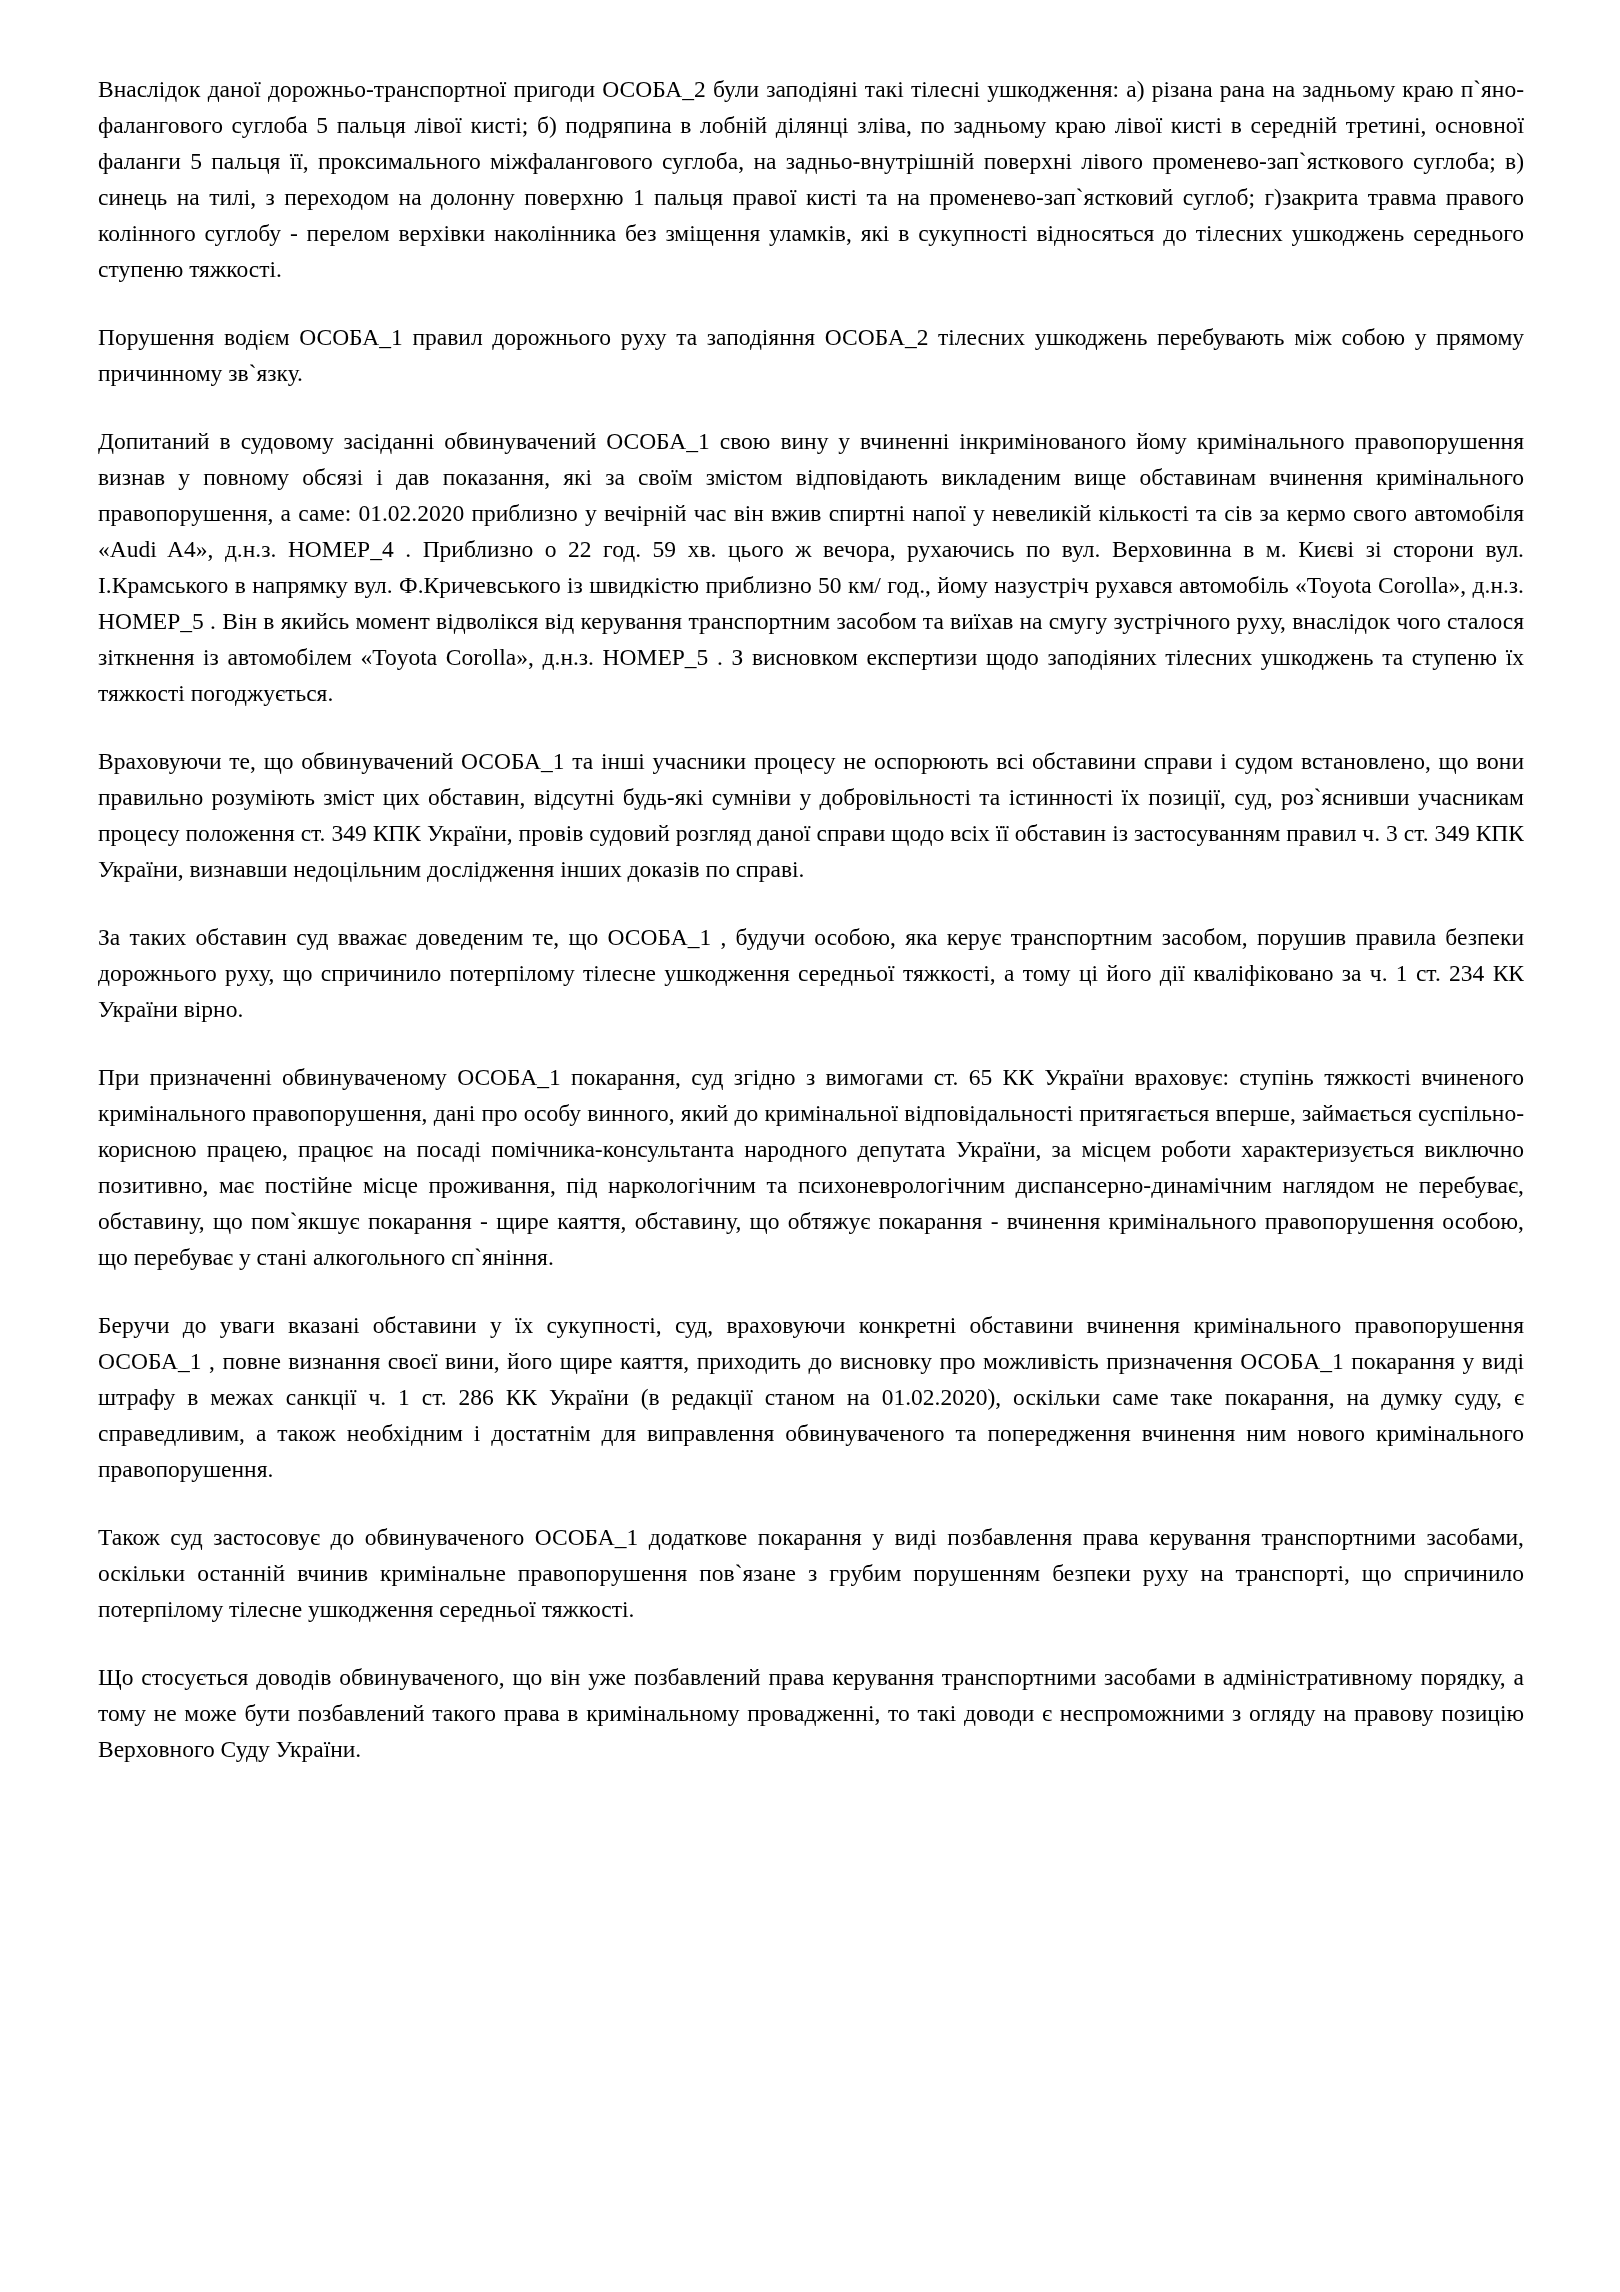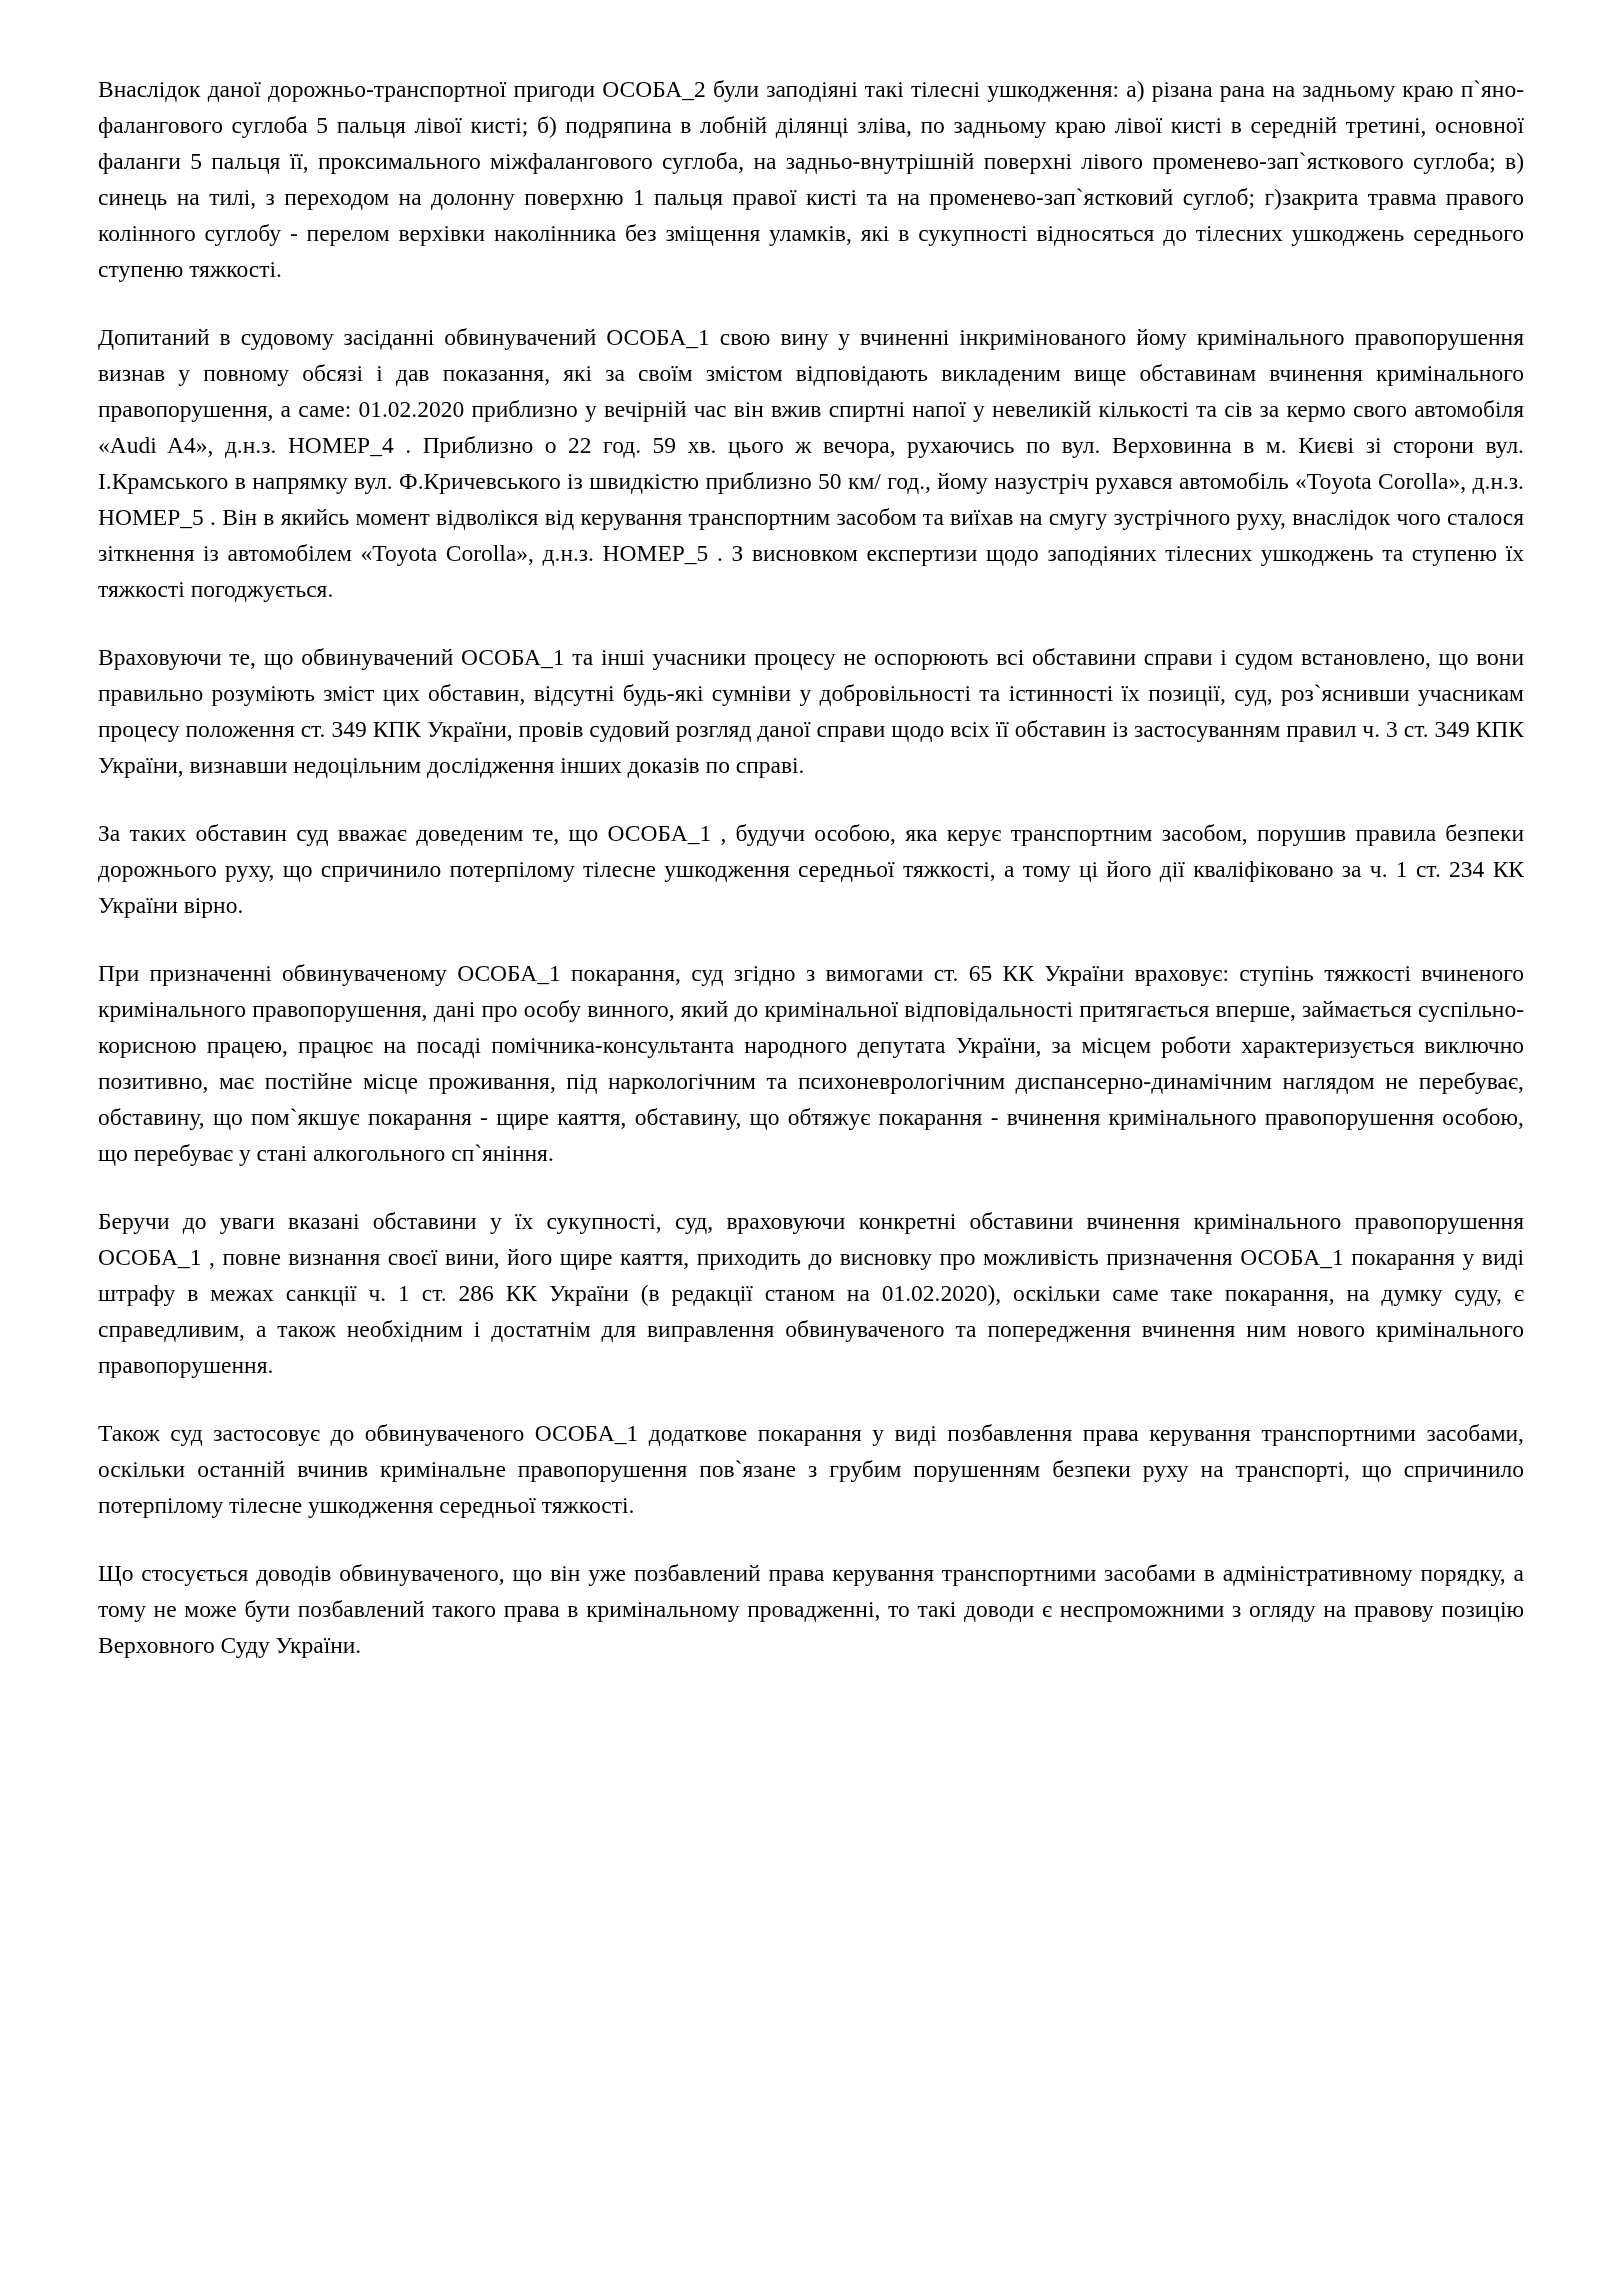--- a/index.html
+++ b/index.html
@@ -28,20 +28,21 @@
     text-align: justify;
     text-justify: inter-word;
     color: #000000;
   }
 </style>
 </head>
 <body>
 
 <div class="page">
   <p class="para">Внаслідок даної дорожньо-транспортної пригоди ОСОБА_2 були заподіяні такі тілесні ушкодження: а) різана рана на задньому краю п`яно-фалангового суглоба 5 пальця лівої кисті; б) подряпина в лобній ділянці зліва, по задньому краю лівої кисті в середній третині, основної фаланги 5 пальця її, проксимального міжфалангового суглоба, на задньо-внутрішній поверхні лівого променево-зап`ясткового суглоба; в) синець на тилі, з переходом на долонну поверхню 1 пальця правої кисті та на променево-зап`ястковий суглоб; г)закрита травма правого колінного суглобу - перелом верхівки наколінника без зміщення уламків, які в сукупності відносяться до тілесних ушкоджень середнього ступеню тяжкості.</p>
+  <p class="para">Порушення водієм ОСОБА_1 правил дорожнього руху та заподіяння ОСОБА_2 тілесних ушкоджень перебувають між собою у прямому причинному зв`язку.</p>
   <p class="para">Допитаний в судовому засіданні обвинувачений ОСОБА_1 свою вину у вчиненні інкримінованого йому кримінального правопорушення визнав у повному обсязі і дав показання, які за своїм змістом відповідають викладеним вище обставинам вчинення кримінального правопорушення, а саме: 01.02.2020 приблизно у вечірній час він вжив спиртні напої у невеликій кількості та сів за кермо свого автомобіля «Audi A4», д.н.з. НОМЕР_4 . Приблизно о 22 год. 59 хв. цього ж вечора, рухаючись по вул. Верховинна в м. Києві зі сторони вул. І.Крамського в напрямку вул. Ф.Кричевського із швидкістю приблизно 50 км/ год., йому назустріч рухався автомобіль «Toyota Corolla», д.н.з. НОМЕР_5 . Він в якийсь момент відволікся від керування транспортним засобом та виїхав на смугу зустрічного руху, внаслідок чого сталося зіткнення із автомобілем «Toyota Corolla», д.н.з. НОМЕР_5 . З висновком експертизи щодо заподіяних тілесних ушкоджень та ступеню їх тяжкості погоджується.</p>
   <p class="para">Враховуючи те, що обвинувачений ОСОБА_1 та інші учасники процесу не оспорюють всі обставини справи і судом встановлено, що вони правильно розуміють зміст цих обставин, відсутні будь-які сумніви у добровільності та істинності їх позиції, суд, роз`яснивши учасникам процесу положення ст. 349 КПК України, провів судовий розгляд даної справи щодо всіх її обставин із застосуванням правил ч. 3 ст. 349 КПК України, визнавши недоцільним дослідження інших доказів по справі.</p>
   <p class="para">За таких обставин суд вважає доведеним те, що ОСОБА_1 , будучи особою, яка керує транспортним засобом, порушив правила безпеки дорожнього руху, що спричинило потерпілому тілесне ушкодження середньої тяжкості, а тому ці його дії кваліфіковано за ч. 1 ст. 234 КК України вірно.</p>
   <p class="para">При призначенні обвинуваченому ОСОБА_1 покарання, суд згідно з вимогами ст. 65 КК України враховує: ступінь тяжкості вчиненого кримінального правопорушення, дані про особу винного, який до кримінальної відповідальності притягається вперше, займається суспільно-корисною працею, працює на посаді помічника-консультанта народного депутата України, за місцем роботи характеризується виключно позитивно, має постійне місце проживання, під наркологічним та психоневрологічним диспансерно-динамічним наглядом не перебуває, обставину, що пом`якшує покарання - щире каяття, обставину, що обтяжує покарання - вчинення кримінального правопорушення особою, що перебуває у стані алкогольного сп`яніння.</p>
   <p class="para">Беручи до уваги вказані обставини у їх сукупності, суд, враховуючи конкретні обставини вчинення кримінального правопорушення ОСОБА_1 , повне визнання своєї вини, його щире каяття, приходить до висновку про можливість призначення ОСОБА_1 покарання у виді штрафу в межах санкції ч. 1 ст. 286 КК України (в редакції станом на 01.02.2020), оскільки саме таке покарання, на думку суду, є справедливим, а також необхідним і достатнім для виправлення обвинуваченого та попередження вчинення ним нового кримінального правопорушення.</p>
   <p class="para">Також суд застосовує до обвинуваченого ОСОБА_1 додаткове покарання у виді позбавлення права керування транспортними засобами, оскільки останній вчинив кримінальне правопорушення пов`язане з грубим порушенням безпеки руху на транспорті, що спричинило потерпілому тілесне ушкодження середньої тяжкості.</p>
   <p class="para">Що стосується доводів обвинуваченого, що він уже позбавлений права керування транспортними засобами в адміністративному порядку, а тому не може бути позбавлений такого права в кримінальному провадженні, то такі доводи є неспроможними з огляду на правову позицію Верховного Суду України.</p>
 </div>
 
 

